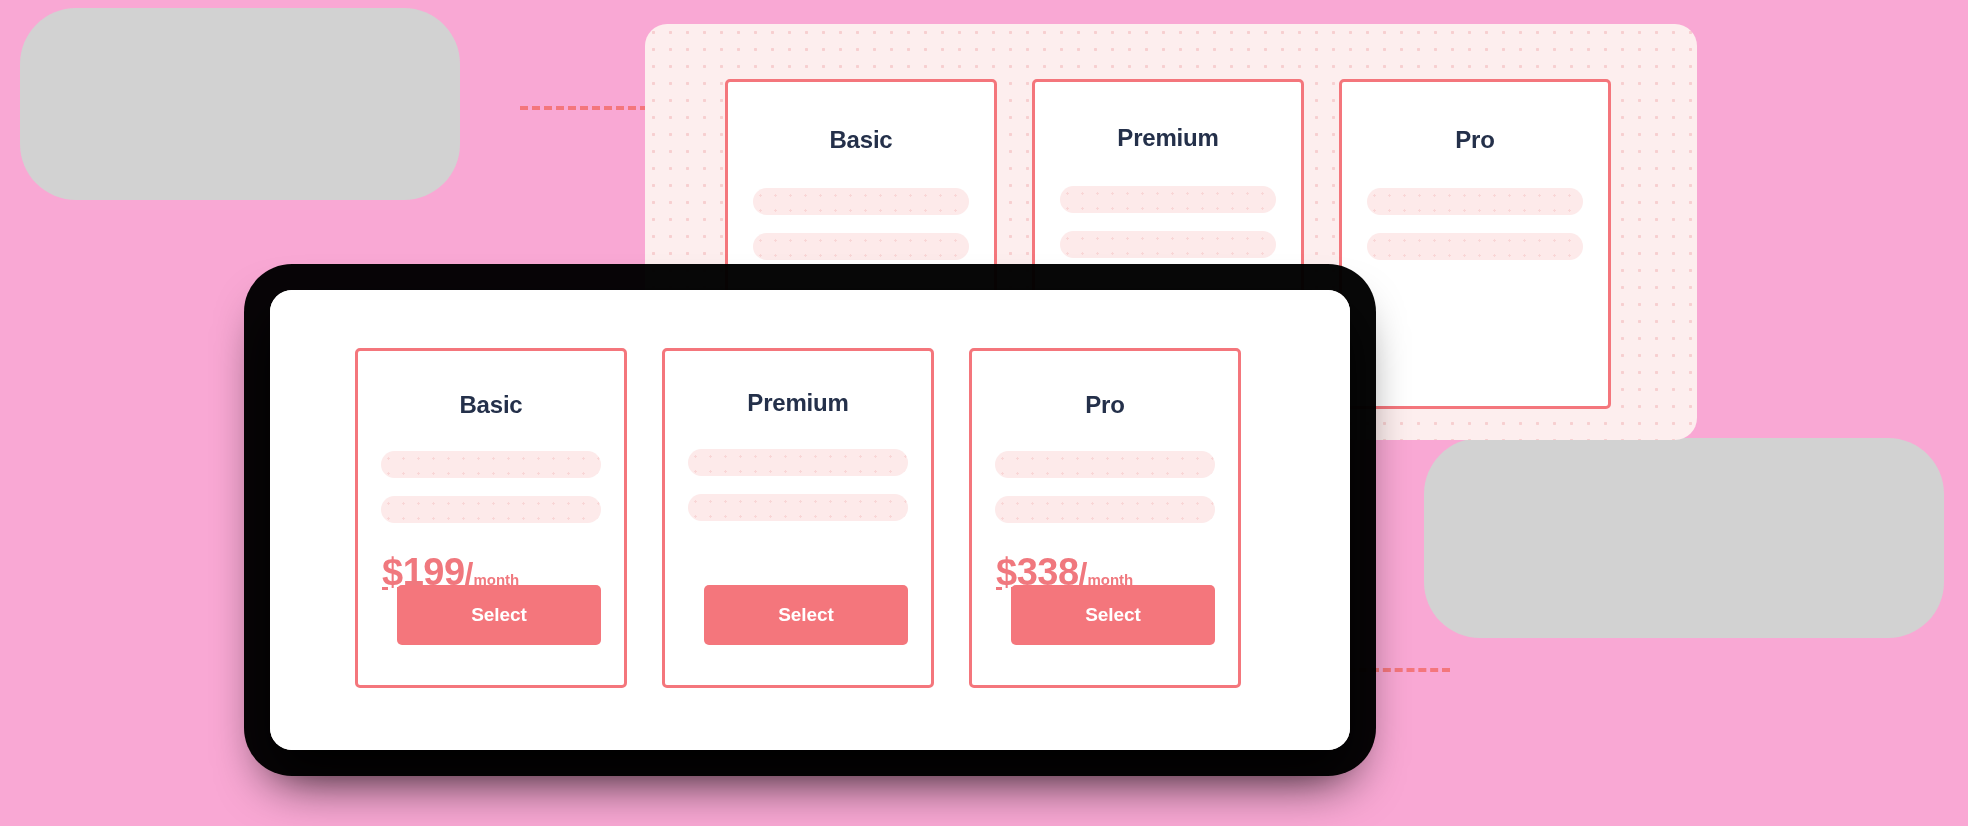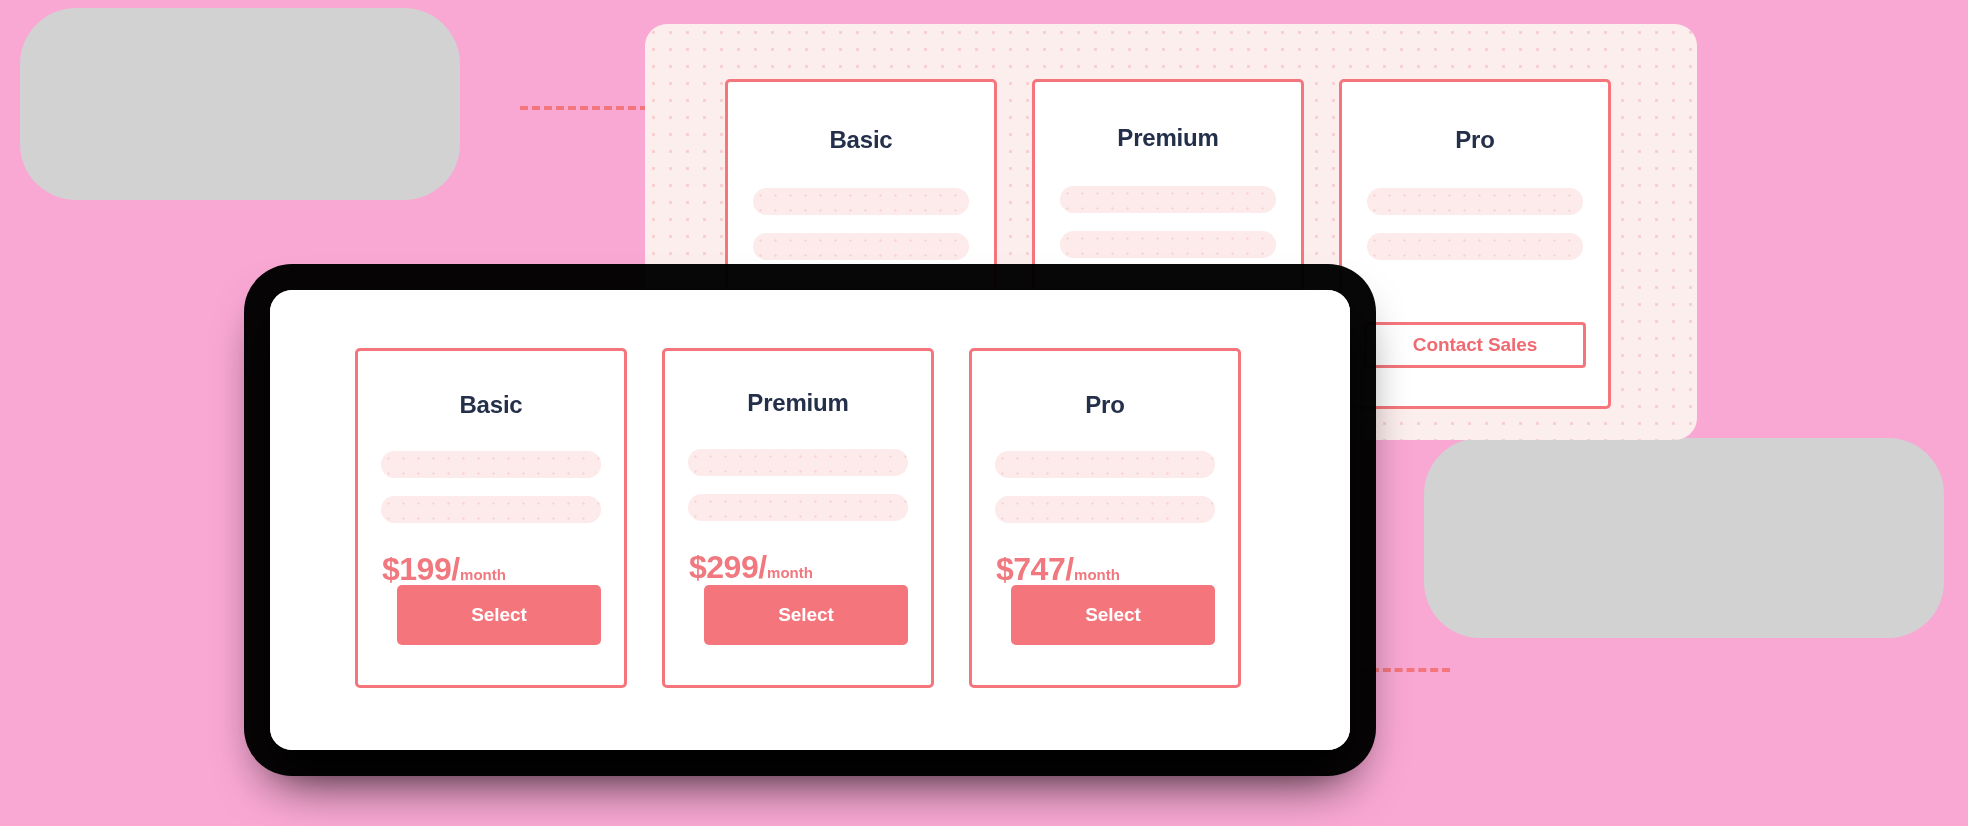--- a/index.html
+++ b/index.html
@@ -210,23 +210,24 @@
   }
 
   .fc-price {
     padding: 0 24px;
     margin-top: 30px;
     color: #f0787e;
     line-height: 1;
     white-space: nowrap;
   }
   .fc-price-amount {
-    font-size: 32px;
+    font-size: 38px;
     font-weight: bold;
     letter-spacing: -0.5px;
+    text-decoration: underline;
   }
   .fc-price-slash {
     font-size: 32px;
     font-weight: bold;
   }
   .fc-price-period {
     font-size: 15px;
     font-weight: bold;
     text-align: center;
   }
@@ -302,21 +303,20 @@
           <div class="pp-bar"></div>
         </div>
       </div>
 
       <div id="pp-card-pro" class="pp-card">
         <div id="pp-title-pro" class="pp-title">Pro</div>
         <div class="pp-bars">
           <div class="pp-bar"></div>
           <div class="pp-bar"></div>
         </div>
-        <button class="contact-sales-btn">Contact Sales</button>
       </div>
 
     </div>
   </div>
 
   <div id="front-card">
     <div id="front-card-inner">
 
       <div id="fc-card-basic" class="fc-card">
         <div class="fc-title">Basic</div>
@@ -329,34 +329,31 @@
         </div>
         <button class="select-btn">Select</button>
       </div>
 
       <div id="fc-card-premium" class="fc-card">
         <div id="fc-title-premium" class="fc-title">Premium</div>
         <div class="fc-bars">
           <div class="fc-bar"></div>
           <div class="fc-bar"></div>
         </div>
-        <div class="fc-price">
-          <span class="fc-price-amount">$299</span><span class="fc-price-slash">/</span><span class="fc-price-period">month</span>
-        </div>
         <button class="select-btn">Select</button>
       </div>
 
       <div id="fc-card-pro" class="fc-card">
         <div class="fc-title">Pro</div>
         <div class="fc-bars">
           <div class="fc-bar"></div>
           <div class="fc-bar"></div>
         </div>
         <div class="fc-price">
-          <span class="fc-price-amount">$747</span><span class="fc-price-slash">/</span><span class="fc-price-period">month</span>
+          <span class="fc-price-amount">$338</span><span class="fc-price-slash">/</span><span class="fc-price-period">month</span>
         </div>
         <button class="select-btn">Select</button>
       </div>
 
     </div>
   </div>
 
   <div id="segment-smb-wrap" class="segment-wrap"></div>
   <div id="segment-smb-card" class="segment-card">
     <div id="smb-icon" class="segment-icon">

